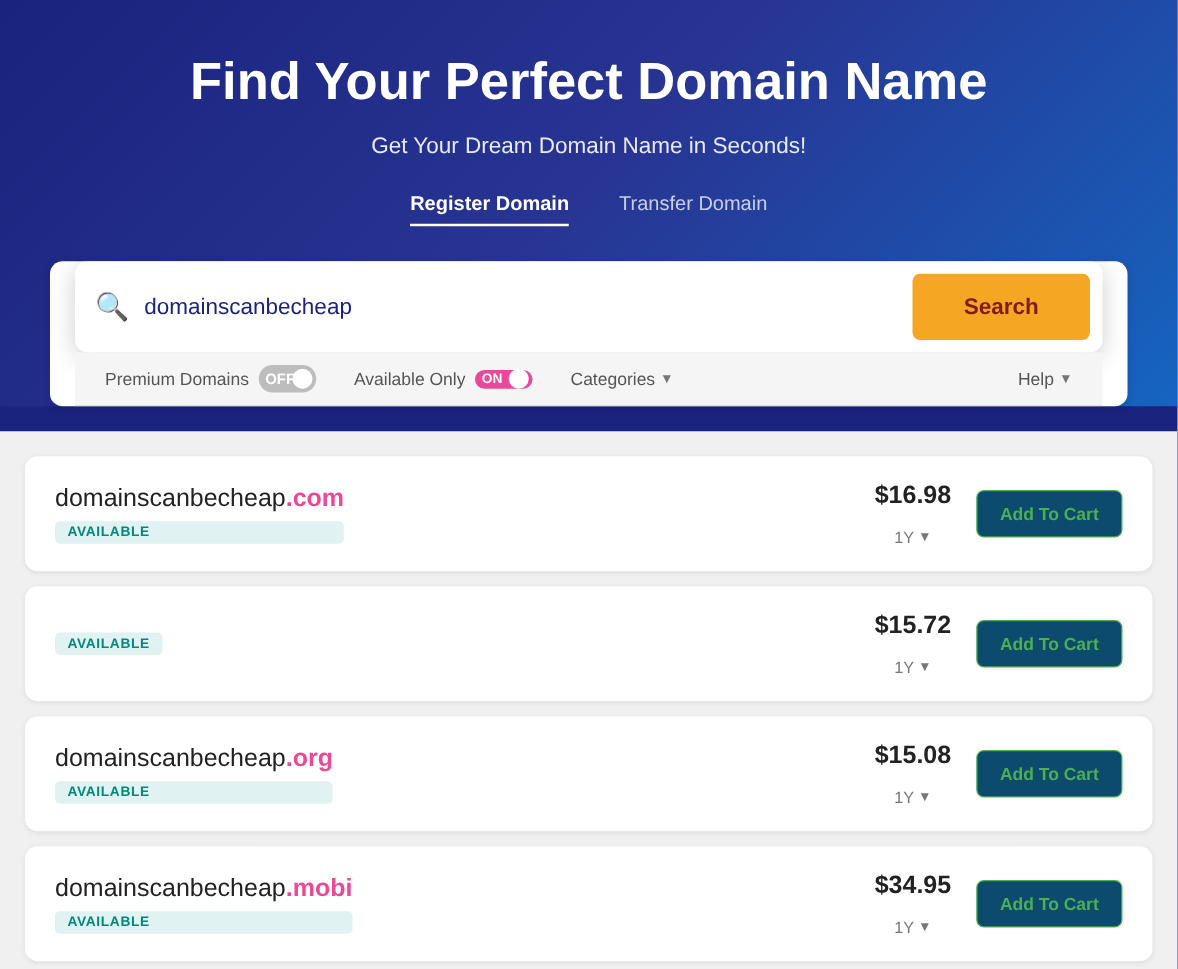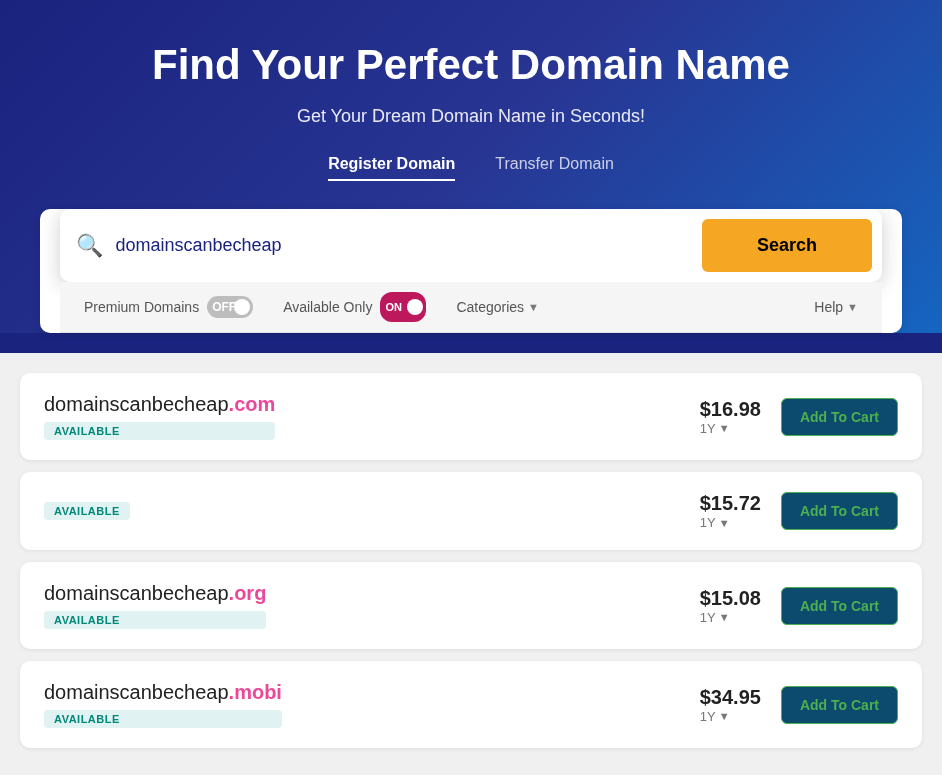--- a/index.html
+++ b/index.html
@@ -78,24 +78,24 @@
       flex: 1;
       border: none;
       outline: none;
       font-size: 18px;
       color: #1a237e;
       background: transparent;
     }
 
     .search-button {
       background: #f5a623;
-      color: #000000;
+      color: #7f1d1d;
       border: none;
       border-radius: 6px;
-      padding: 16px 55px;
+      padding: 16px 41px;
       font-size: 18px;
       font-weight: 700;
       cursor: pointer;
       white-space: nowrap;
     }
 
     .filter-bar {
       background: #f5f5f5;
       display: flex;
       align-items: center;
@@ -146,24 +146,24 @@
       color: #fff;
       position: absolute;
       left: 5px;
       font-weight: 700;
     }
 
     
     .toggle-on {
       display: inline-flex;
       align-items: center;
-      background: #be185d;
+      background: #ec4899;
       border-radius: 12px;
       width: 46px;
-      height: 30px;
+      height: 15px;
       position: relative;
       cursor: pointer;
     }
 
     .toggle-on::after {
       content: '';
       position: absolute;
       right: 3px;
       background: white;
       width: 16px;
@@ -262,21 +262,22 @@
       font-weight: 700;
       color: #222;
     }
 
     .price-period {
       font-size: 13px;
       color: #777;
       display: flex;
       align-items: center;
       gap: 3px;
-      justify-content: flex-start;
+      justify-content: center;
+      margin-top: 14px;
     }
 
     .add-to-cart-btn {
       border: 1.5px solid #4caf50;
       color: #4caf50;
       background: #0c4a6e;
       border-radius: 6px;
       padding: 10px 18px;
       font-size: 14px;
       font-weight: 600;

